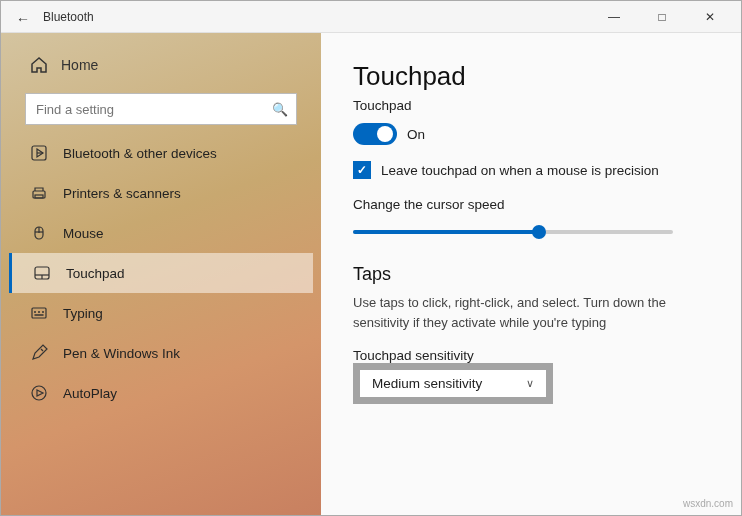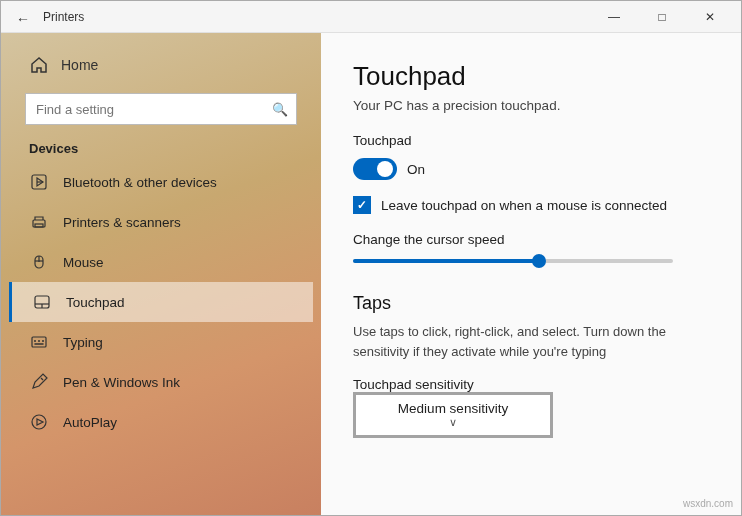--- a/index.html
+++ b/index.html
@@ -208,21 +208,21 @@
       font-size: 12px;
       font-weight: bold;
     }
     .checkbox-label {
       font-size: 13.5px;
       color: #222;
     }
     .slider-section-label {
       font-size: 13.5px;
       color: #222;
-      margin-bottom: 4px;
+      margin-bottom: 10px;
     }
     .slider-container {
       position: relative;
       width: 320px;
       height: 20px;
       margin-bottom: 22px;
     }
     .slider-track {
       position: absolute;
       top: 50%;
@@ -265,29 +265,28 @@
       line-height: 1.5;
       max-width: 350px;
     }
     .sensitivity-label {
       font-size: 13.5px;
       color: #222;
     }
     .sensitivity-select {
       display: flex;
       align-items: center;
-      border: 3px solid #a3a3a3;
+      border: 7px solid #a3a3a3;
       background: #fff;
       padding: 6px 12px;
       font-size: 13.5px;
       color: #222;
       cursor: pointer;
       width: 200px;
       justify-content: space-between;
-      flex-direction: column;
     }
     .chevron-down {
       font-size: 11px;
       color: #555;
     }
     
     .watermark {
       position: absolute;
       bottom: 6px;
       right: 8px;
@@ -300,21 +299,21 @@
   </style>
 </head>
 <body>
 
 <div class="window">
 
   <div class="title-bar">
     <div class="title-bar-back">
       <span>←</span>
     </div>
-    <span class="title-bar-title">Printers</span>
+    <span class="title-bar-title">Bluetooth</span>
     <div class="title-bar-controls">
       <button class="title-btn">—</button>
       <button class="title-btn">□</button>
       <button class="title-btn close">✕</button>
     </div>
   </div>
 
   <div class="content">
 
     <div class="sidebar">
@@ -326,21 +325,20 @@
           </svg>
         </div>
         <span>Home</span>
       </div>
 
       <div class="sidebar-search">
         <input type="text" placeholder="Find a setting" style="">
         <span class="sidebar-search-icon">🔍</span>
       </div>
 
-      <div class="sidebar-section-title">Devices</div>
 
       <div class="sidebar-item">
         <div class="icon-svg">
           <svg width="18" height="18" viewBox="0 0 18 18" fill="none">
             <rect x="2" y="2" width="14" height="14" rx="2" stroke="#333" stroke-width="1.2" fill="none"></rect>
             <path d="M7 5l6 4-6 4V5z" stroke="#333" stroke-width="1.2" fill="none"></path>
             <line x1="7" y1="9" x2="13" y2="9" stroke="#333" stroke-width="1.2"></line>
           </svg>
         </div>
         <span class="sidebar-item-label">Bluetooth &amp; other devices</span>
@@ -408,33 +406,32 @@
             <circle cx="9" cy="9" r="7" stroke="#333" stroke-width="1.2" fill="none"></circle>
             <polygon points="7,6 13,9 7,12" stroke="#333" stroke-width="1.2" fill="none"></polygon>
           </svg>
         </div>
         <span class="sidebar-item-label">AutoPlay</span>
       </div>
     </div>
 
     <div class="main">
       <h1 class="main-title">Touchpad</h1>
-      <p class="main-subtitle">Your PC has a precision touchpad.</p>
 
       <div class="section-label">Touchpad</div>
       <div class="toggle-row">
         <div class="toggle-switch"></div>
         <span class="toggle-label">On</span>
       </div>
 
       <div class="checkbox-row">
         <div class="checkbox-box">
           <span class="checkbox-check">✓</span>
         </div>
-        <span class="checkbox-label">Leave touchpad on when a mouse is connected</span>
+        <span class="checkbox-label">Leave touchpad on when a mouse is precision</span>
       </div>
 
       <div class="slider-section-label">Change the cursor speed</div>
       <div class="slider-container">
         <div class="slider-track">
           <div class="slider-fill"></div>
         </div>
         <div class="slider-thumb"></div>
       </div>
 

